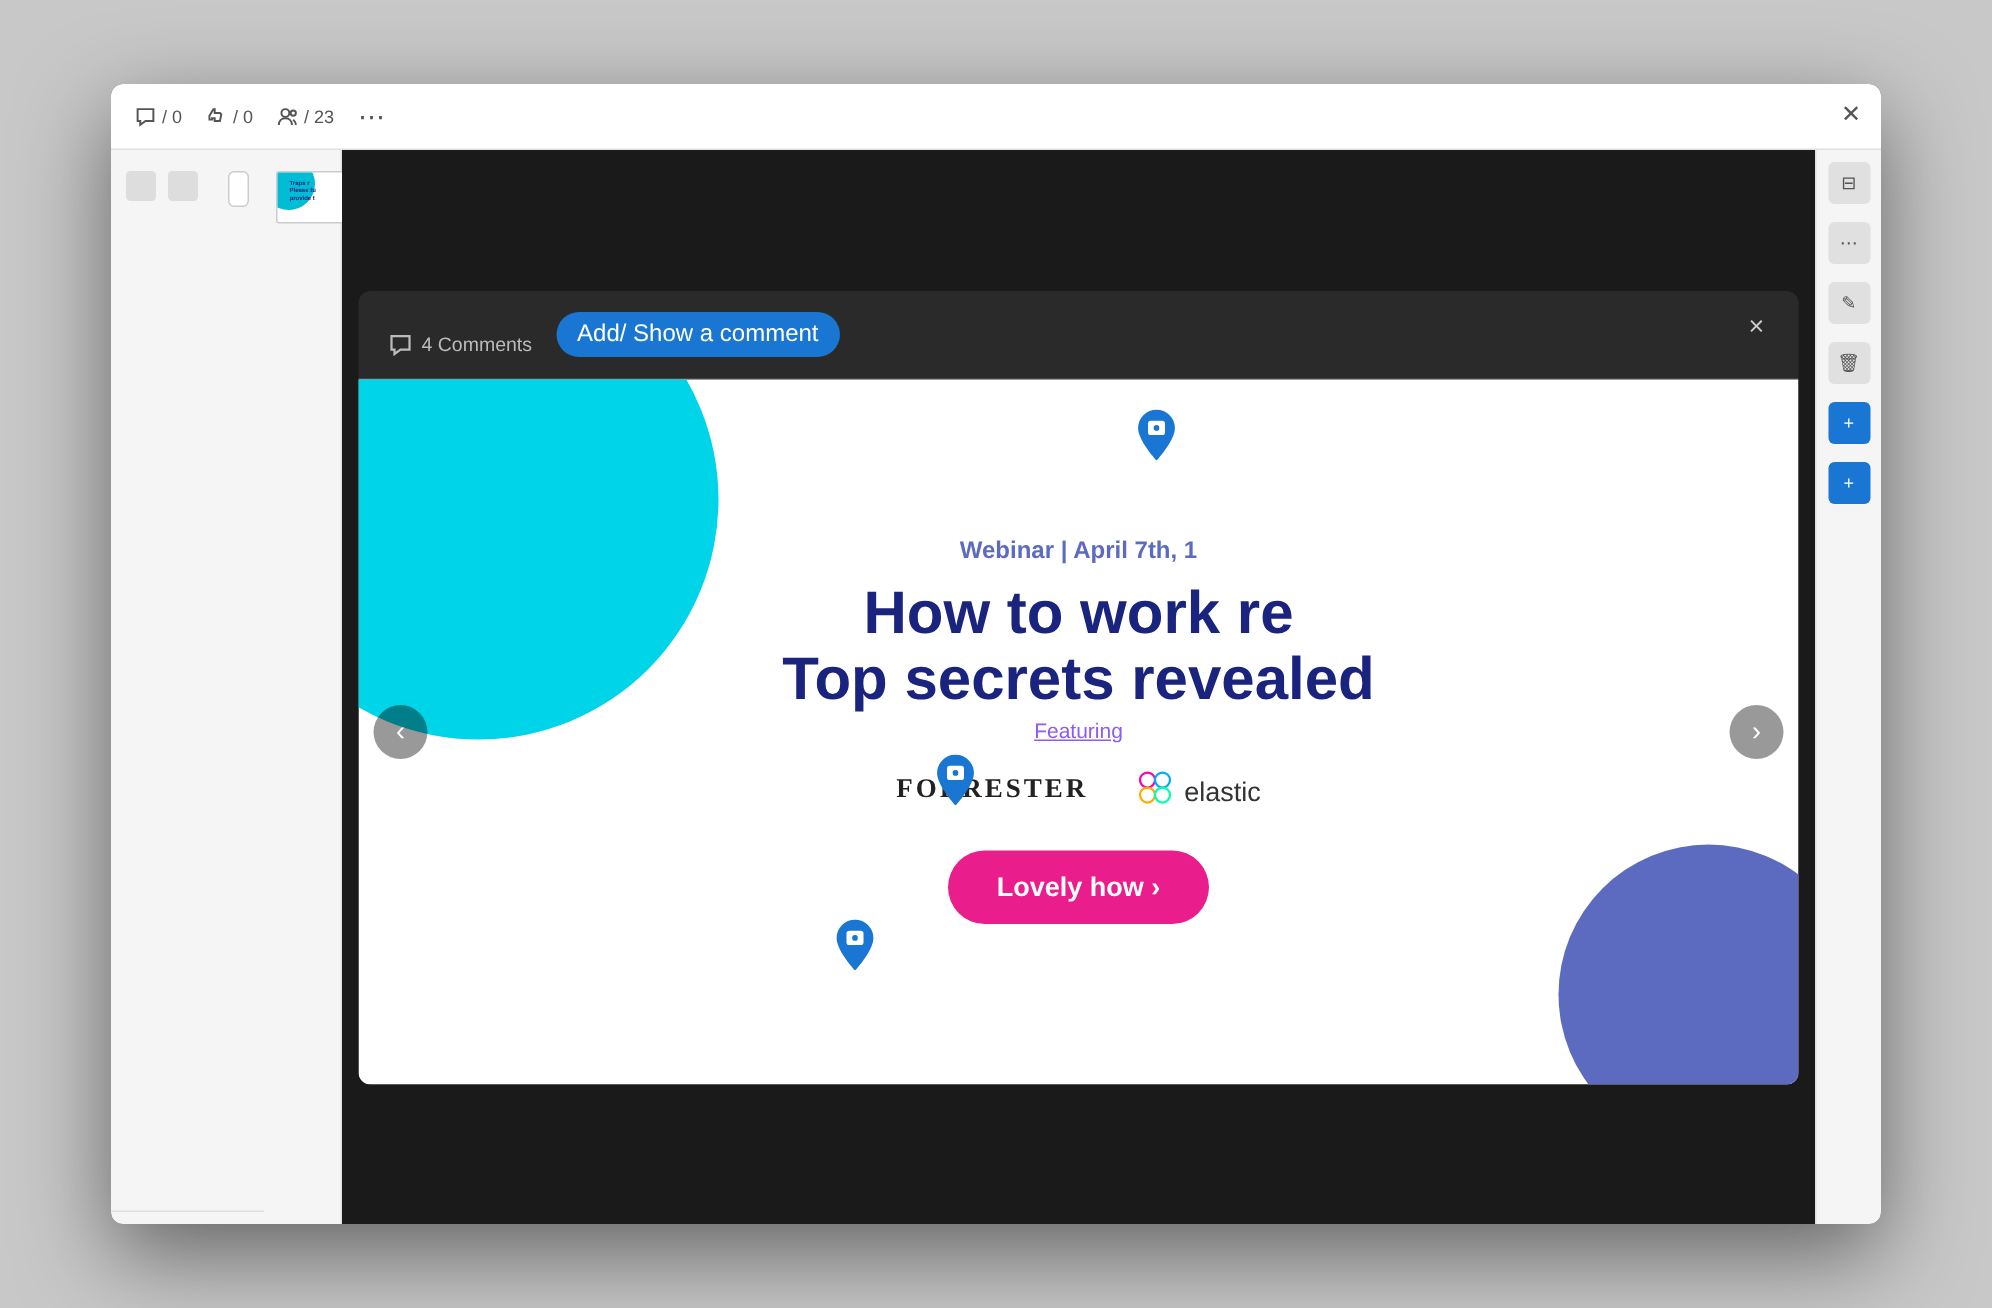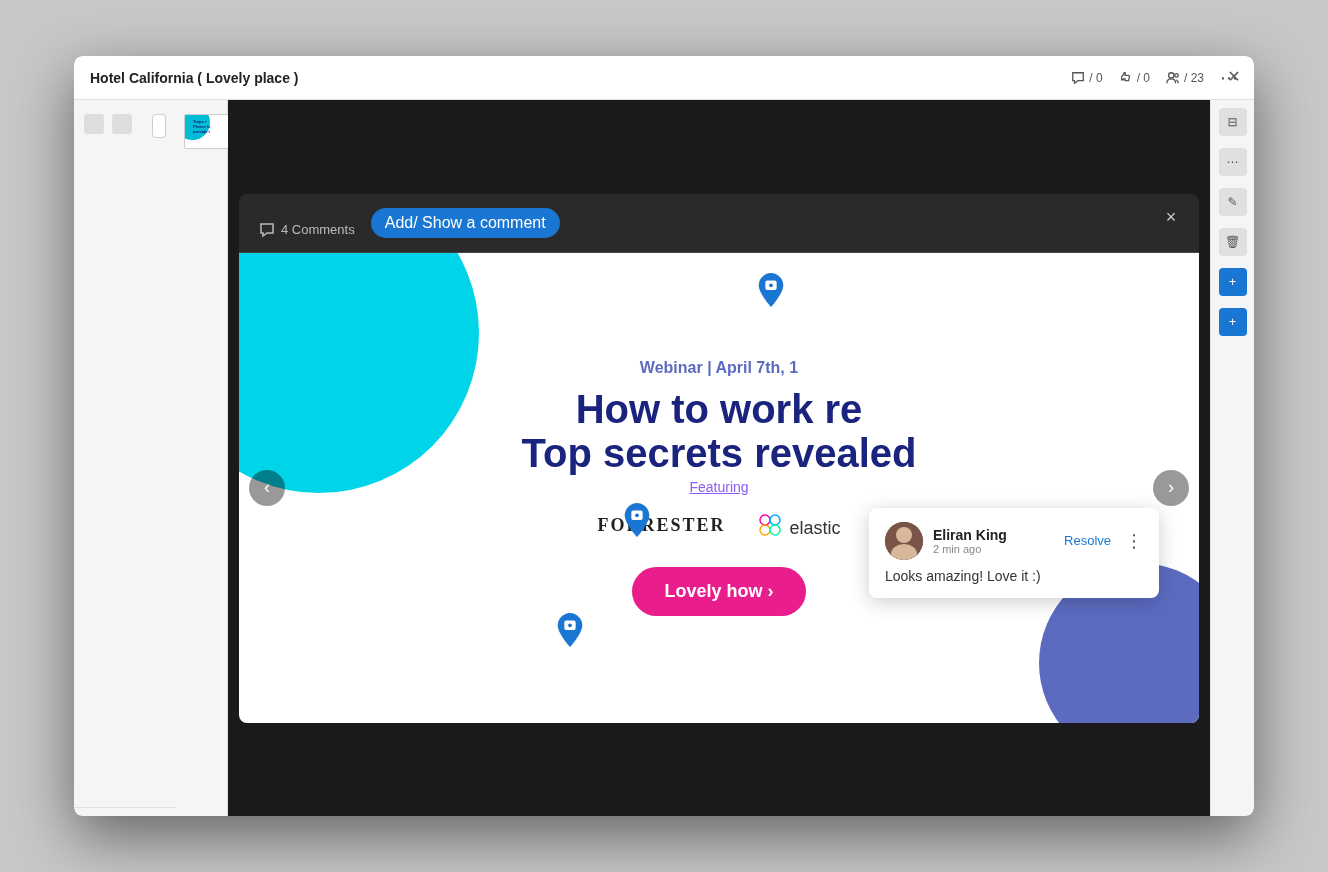--- a/index.html
+++ b/index.html
@@ -471,21 +471,20 @@
       font-size: 14px;
       color: #333;
     }
   </style>
 </head>
 <body>
 
 <div class="app-window">
 
   <div class="top-bar">
-    <span class="top-bar-title">Hotel California ( Lovely place )</span>
     <div class="top-bar-actions">
       <span class="top-bar-action">
         <svg viewBox="0 0 16 16" fill="none" stroke="#555" stroke-width="1.5">
             <path d="M2 2h12v9H8l-4 3V11H2z"></path>
           </svg>
         <span>/ 0</span>
       </span>
       <span class="top-bar-action">
         <svg viewBox="0 0 16 16" fill="none" stroke="#555" stroke-width="1.5">
             <path d="M3 9V7l3-5h1v3h4l1 1-1 5H7v-2H5v1H3z"></path>
@@ -629,39 +628,20 @@
                       <circle cx="19" cy="9" r="5" fill="none" stroke="#0af" stroke-width="1.5"></circle>
                       <circle cx="9" cy="19" r="5" fill="none" stroke="#fa0" stroke-width="1.5"></circle>
                       <circle cx="19" cy="19" r="5" fill="none" stroke="#0fa" stroke-width="1.5"></circle>
                     </svg>
                     <span>elastic</span>
                   </div>
                 </div>
                 <button class="cta-button">Lovely how ›</button>
               </div>
 
-              <div class="comment-popup">
-                <div class="comment-header">
-                  <div class="commenter-avatar">
-                    
-                    <svg viewBox="0 0 38 38" width="38" height="38">
-                      <rect width="38" height="38" fill="#795548"></rect>
-                      <circle cx="19" cy="13" r="8" fill="#d7b89a"></circle>
-                      <ellipse cx="19" cy="32" rx="13" ry="10" fill="#d7b89a"></ellipse>
-                    </svg>
-                  </div>
-                  <div class="commenter-info">
-                    <div class="commenter-name">Eliran King</div>
-                    <div class="comment-time">2 min ago</div>
-                  </div>
-                  <button class="resolve-btn">Resolve</button>
-                  <span class="comment-more">⋮</span>
-                </div>
-                <div class="comment-text">Looks amazing! Love it :)</div>
-              </div>
 
             </div>
           </div>
         </div>
       </div>
 
     </div>
 
     <div class="right-toolbar">
       <div class="rt-icon">⊟</div>

